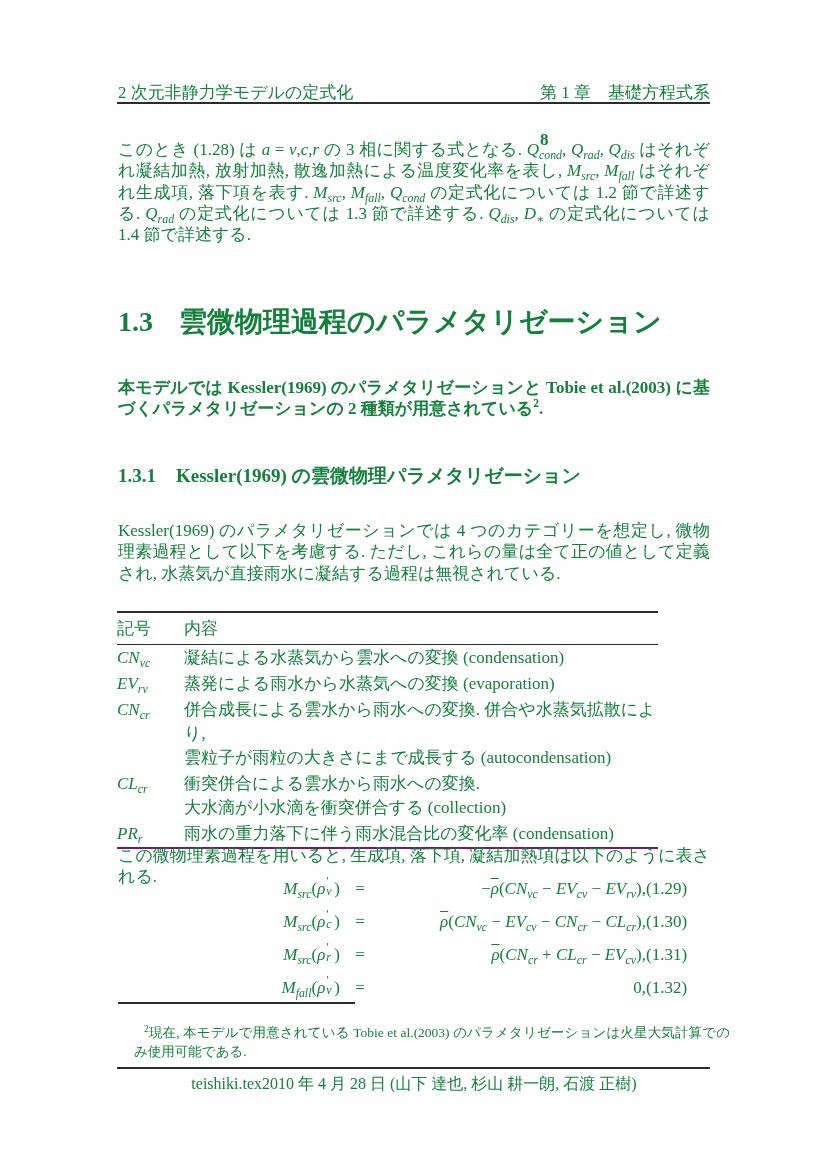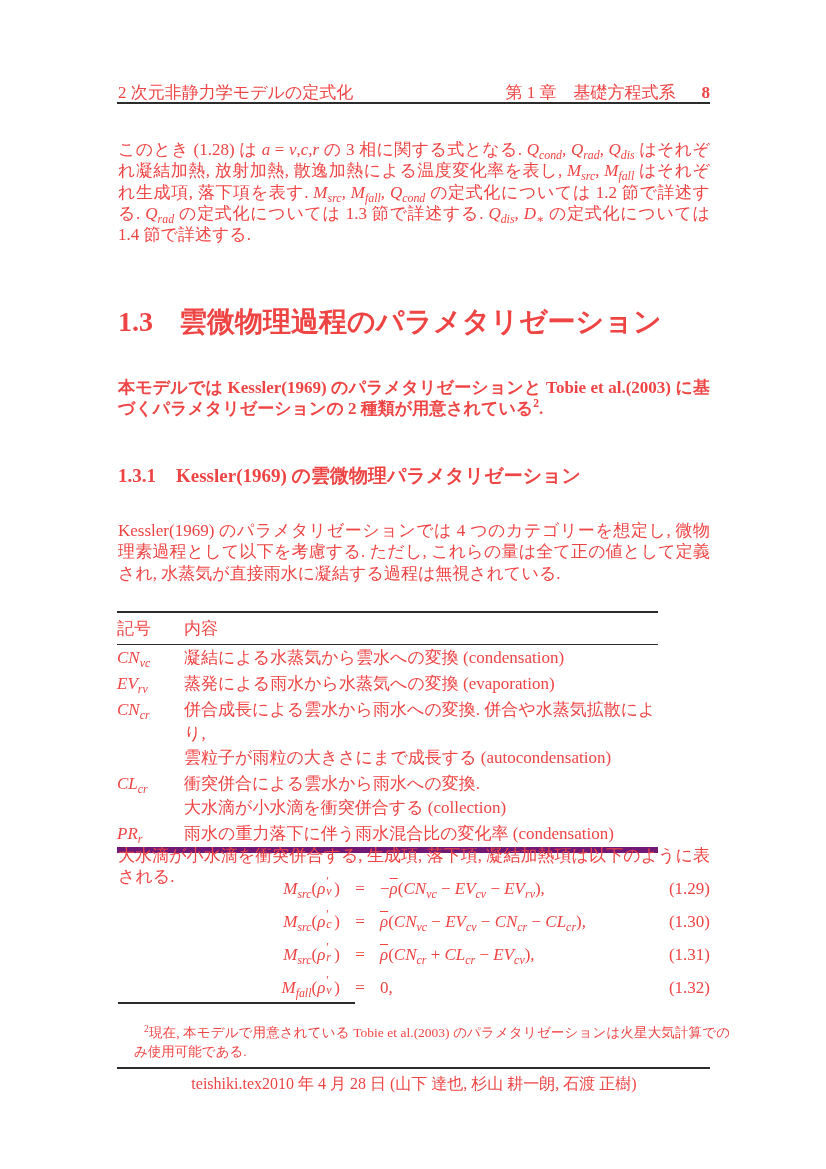--- a/index.html
+++ b/index.html
@@ -1,27 +1,27 @@
 <!DOCTYPE html>
 <html lang="ja"><head>
 <meta charset="utf-8">
 <style>
   html,body { margin:0; padding:0; background:#ffffff; }
   .page {
     position:relative; width:826px; height:1169px; margin:0 auto;
-    background:#ffffff; color:#ef4444; overflow:hidden;
+    background:#ffffff; color:#15803d; overflow:hidden;
     font-family:"Liberation Serif","DejaVu Serif",serif;
   }
   .abs { position:absolute; }
   .rule { background:#2b2b2b; height:2px; }
 
   
   .running-head { left:118px; width:592px; top:81px; display:flex;
     justify-content:space-between; align-items:baseline; font-size:17px; }
-  .rh-right { display:flex; align-items:baseline; gap:26px; }
+  .rh-right { display:flex; align-items:baseline; gap:26px;flex-direction:column; }
   .page-num { font-weight:bold; }
   .header-rule { left:117px; width:593px; top:102px; }
 
   
   .body-text { left:118px; width:592px; font-size:17px; line-height:21.3px;
     text-align:justify; margin:0; }
   .p-intro   { top:139px; }
   .p-sec13   { top:377px;font-weight:bold; }
   .p-sec131  { top:520px; }
   .p-trans   { top:845px; }
@@ -37,33 +37,33 @@
   sub { font-size:70%; line-height:0; font-style:italic; }
   sup { font-size:68%; line-height:0; }
   .bar { text-decoration:overline; }
   .stack { display:inline-block; position:relative; width:9px; height:17px; vertical-align:-2px; }
   .stack .sp { position:absolute; left:1px; top:-5px; font-size:12px; font-style:normal; }
   .stack .sb { position:absolute; left:1px; bottom:-3px; font-size:12px; font-style:italic; }
 
   
   .sym-table-wrap { left:117px; top:611px; width:541px; }
   table.sym { border-collapse:collapse; width:541px; font-size:17px;
-    border-top:2px solid #2b2b2b; border-bottom:6px solid #701a75; }
+    border-top:2px solid #2b2b2b; border-bottom:2px solid #701a75; }
   table.sym thead th { text-align:left; font-weight:normal; padding:4px 0 4px 0;
     border-bottom:1.6px solid #2b2b2b; }
   table.sym td { vertical-align:top; padding:1px 0; line-height:24px; }
   table.sym .col-sym { width:67px; }
 
   
   .equations { left:118px; top:872px; width:592px; font-size:17px; }
   .eq-row { display:flex; align-items:center; height:33px; }
   .eq-lhs { width:222px; text-align:right; }
   .eq-rel { width:40px; text-align:center; }
-  .eq-rhs { flex:1; text-align:left; }
-  .eq-num { width:64px; text-align:right; }
+  .eq-rhs { flex:1; text-align:right; }
+  .eq-num { width:64px; }
 
   
   .footnote-rule { left:118px; width:237px; top:1002px; height:1.6px; }
   .footnote { left:118px; width:596px; top:1008px; font-size:13.5px;
     line-height:18.5px; text-align:justify; margin:16px; text-indent:10px; }
   .footnote sup { font-size:9.5px; }
 
   
   .footer-rule { left:117px; width:593px; top:1067px; height:1.6px; }
   .page-footer { left:118px; width:592px; top:1074px; display:flex;
@@ -123,21 +123,21 @@
             <td>衝突併合による雲水から雨水への変換.<br>大水滴が小水滴を衝突併合する (collection)</td>
           </tr>
           <tr>
             <td class="col-sym"><span class="mi">PR</span><sub>r</sub></td>
             <td>雨水の重力落下に伴う雨水混合比の変化率 (condensation)</td>
           </tr>
         </tbody>
     </table>
   </div>
 
-  <p class="abs body-text p-trans">大水滴が小水滴を衝突併合する, 生成項, 落下項, 凝結加熱項は以下のように表される.</p>
+  <p class="abs body-text p-trans">この微物理素過程を用いると, 生成項, 落下項, 凝結加熱項は以下のように表される.</p>
 
   <div class="abs equations">
       <div class="eq-row">
         <span class="eq-lhs"><span class="mi">M</span><sub>src</sub>(<span class="mi">ρ</span><span class="stack"><span class="sp">′</span><span class="sb">v</span></span>)</span>
         <span class="eq-rel">=</span>
         <span class="eq-rhs">−<span class="mi bar">ρ</span>(<span class="mi">CN</span><sub>vc</sub> − <span class="mi">EV</span><sub>cv</sub> − <span class="mi">EV</span><sub>rv</sub>),</span>
         <span class="eq-num">(1.29)</span>
       </div>
       <div class="eq-row">
         <span class="eq-lhs"><span class="mi">M</span><sub>src</sub>(<span class="mi">ρ</span><span class="stack"><span class="sp">′</span><span class="sb">c</span></span>)</span>

